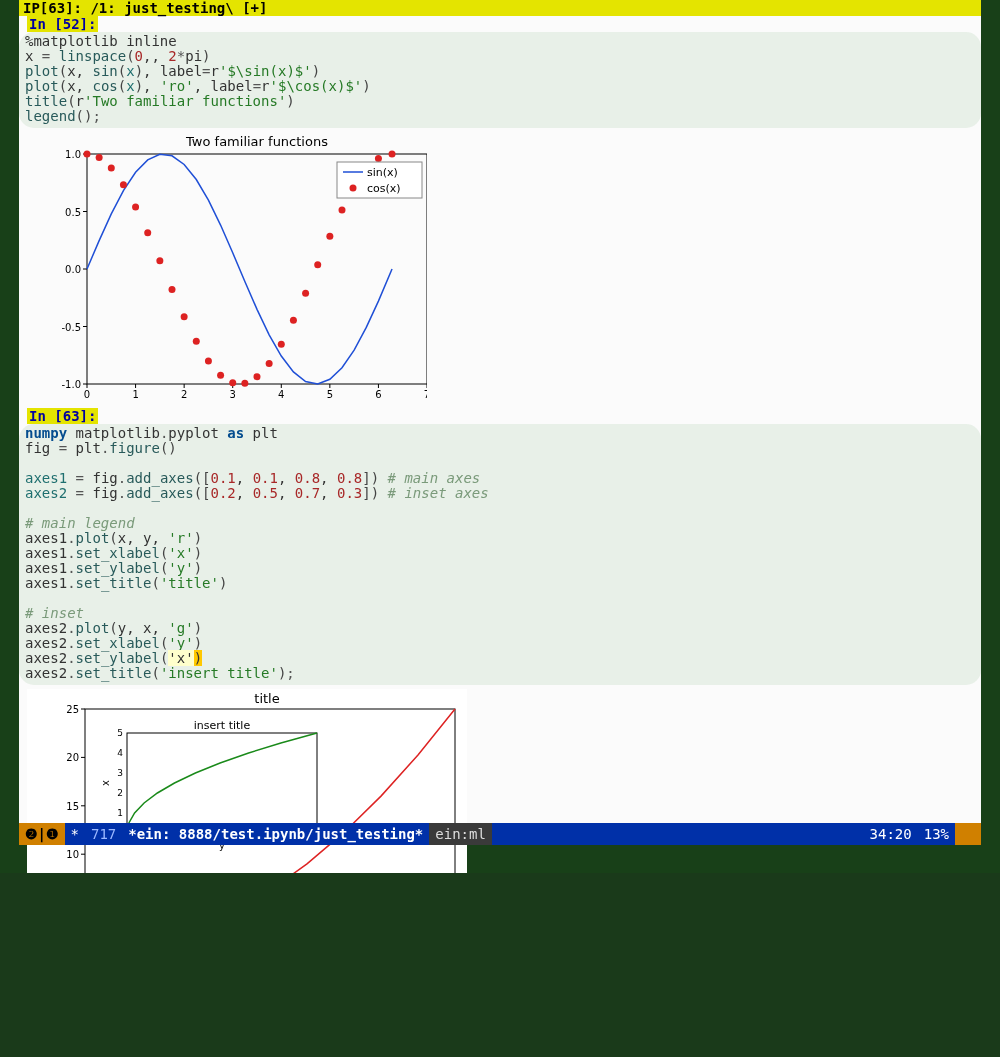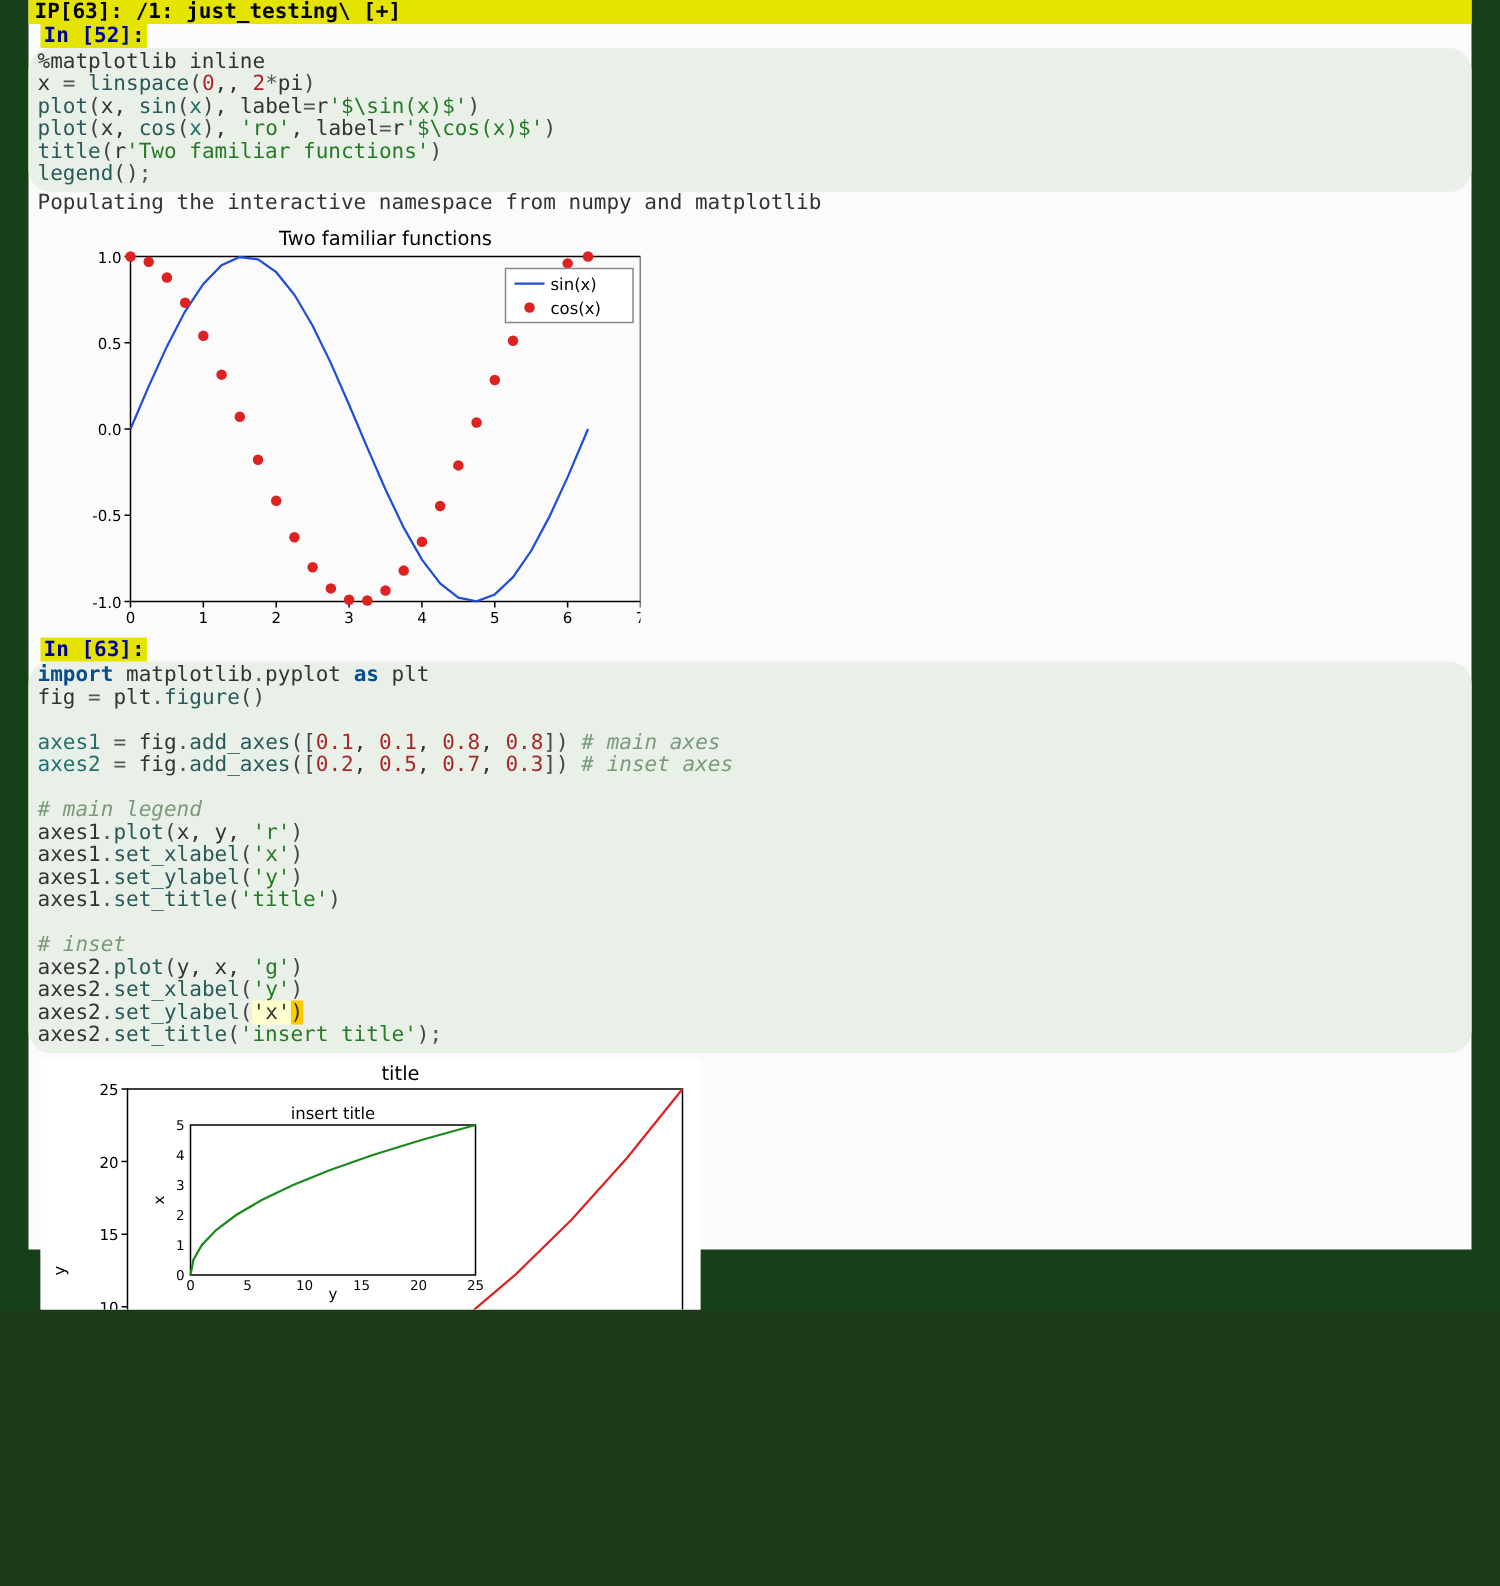--- a/index.html
+++ b/index.html
@@ -38,21 +38,20 @@
     <div class="titlebar">IP[63]: /1: just_testing\ [+]</div>
 
     <div class="cell">
       <span class="in-prompt">In [52]:</span>
       <div class="code" id="code1">%matplotlib inline
 x <span class="op">= </span><span class="fn">linspace</span><span class="paren">(</span><span class="num">0</span>,, <span class="num">2</span><span class="op">*</span>pi<span class="paren">)</span>
 <span class="fn">plot</span><span class="paren">(</span>x, <span class="fn">sin</span><span class="paren">(</span><span class="var">x</span><span class="paren">)</span>, label<span class="op">=</span>r<span class="str">'$\sin(x)$'</span><span class="paren">)</span>
 <span class="fn">plot</span><span class="paren">(</span>x, <span class="fn">cos</span><span class="paren">(</span><span class="var">x</span><span class="paren">)</span>, <span class="str">'ro'</span>, label<span class="op">=</span>r<span class="str">'$\cos(x)$'</span><span class="paren">)</span>
 <span class="fn">title</span><span class="paren">(</span>r<span class="str">'Two familiar functions'</span><span class="paren">)</span>
 <span class="fn">legend</span><span class="paren">(</span><span class="paren">)</span><span class="op">;</span></div>
-      <div class="output-text">Populating the interactive namespace from numpy and matplotlib</div>
 
       
       <svg class="plot" id="plot1" width="400" height="270">
         <rect x="0" y="0" width="400" height="270" fill="#fbfbfb"></rect>
         <text id="p1-title" x="230" y="14" text-anchor="middle" font-size="13">Two familiar functions</text>
         <rect x="60" y="22" width="340" height="230" fill="none" stroke="#000"></rect>
         <g id="p1-xticks">
             <text x="60" y="266" text-anchor="middle" font-size="10">0</text>
             <line x1="60" x2="60" y1="252" y2="256" stroke="#000"></line>
             <text x="108.57142857142857" y="266" text-anchor="middle" font-size="10">1</text>
@@ -116,21 +115,21 @@
           <line x1="316" y1="40" x2="336" y2="40" stroke="#1f4fd6" stroke-width="1.5"></line>
           <text x="340" y="44" font-size="11" id="p1-leg1">sin(x)</text>
           <circle cx="326" cy="56" r="3.5" fill="#d22"></circle>
           <text x="340" y="60" font-size="11" id="p1-leg2">cos(x)</text>
         </g>
       </svg>
     </div>
 
     <div class="cell">
       <span class="in-prompt">In [63]:</span>
-      <div class="code" id="code2"><span class="kw">import</span> matplotlib<span class="op">.</span>pyplot <span class="kw">as</span> plt
+      <div class="code" id="code2"><span class="kw">numpy</span> matplotlib<span class="op">.</span>pyplot <span class="kw">as</span> plt
 fig <span class="op">=</span> plt<span class="op">.</span><span class="fn">figure</span><span class="paren">(</span><span class="paren">)</span>
 
 <span class="var">axes1</span> <span class="op">=</span> fig<span class="op">.</span><span class="fn">add_axes</span><span class="paren">(</span><span class="paren">[</span><span class="num">0.1</span>, <span class="num">0.1</span>, <span class="num">0.8</span>, <span class="num">0.8</span><span class="paren">]</span><span class="paren">)</span> <span class="cmt"># main axes</span>
 <span class="var">axes2</span> <span class="op">=</span> fig<span class="op">.</span><span class="fn">add_axes</span><span class="paren">(</span><span class="paren">[</span><span class="num">0.2</span>, <span class="num">0.5</span>, <span class="num">0.7</span>, <span class="num">0.3</span><span class="paren">]</span><span class="paren">)</span> <span class="cmt"># inset axes</span>
 
 <span class="cmt"># main legend</span>
 axes1<span class="op">.</span><span class="fn">plot</span><span class="paren">(</span>x, y, <span class="str">'r'</span><span class="paren">)</span>
 axes1<span class="op">.</span><span class="fn">set_xlabel</span><span class="paren">(</span><span class="str">'x'</span><span class="paren">)</span>
 axes1<span class="op">.</span><span class="fn">set_ylabel</span><span class="paren">(</span><span class="str">'y'</span><span class="paren">)</span>
 axes1<span class="op">.</span><span class="fn">set_title</span><span class="paren">(</span><span class="str">'title'</span><span class="paren">)</span>
@@ -196,13 +195,23 @@
             <text x="96" y="67" text-anchor="end" font-size="9">4</text>
             <text x="96" y="47" text-anchor="end" font-size="9">5</text>
           </g>
         <path id="p2-inset" fill="none" stroke="#1a8a1a" stroke-width="1.5" d="M100 144L101.9 134L107.6 124L117.1 114L130.4 104L147.5 94L168.39999999999998 84L193.1 74L221.60000000000002 64L253.9 54L290 44"></path>
         <text id="p2i-xlabel" x="195" y="160" text-anchor="middle" font-size="10">y</text>
         <text id="p2i-ylabel" x="82" y="94" text-anchor="middle" font-size="10" transform="rotate(-90 82 94)">x</text>
       </svg>
     </div>
   </div>
 
+  <div class="statusbar">
+    <span class="seg orange">❷|❶</span>
+    <span class="seg blue">*</span>
+    <span class="seg blue" style="color:#9bb8ff">717</span>
+    <span class="seg blue" style="font-weight:bold">*ein: 8888/test.ipynb/just_testing*</span>
+    <span class="seg grey">ein:ml</span>
+    <span class="seg blue right">34:20</span>
+    <span class="seg blue">13%</span>
+    <span class="seg orange" style="width:14px">&nbsp;</span>
+  </div>
 </div>
 
 </body></html>

